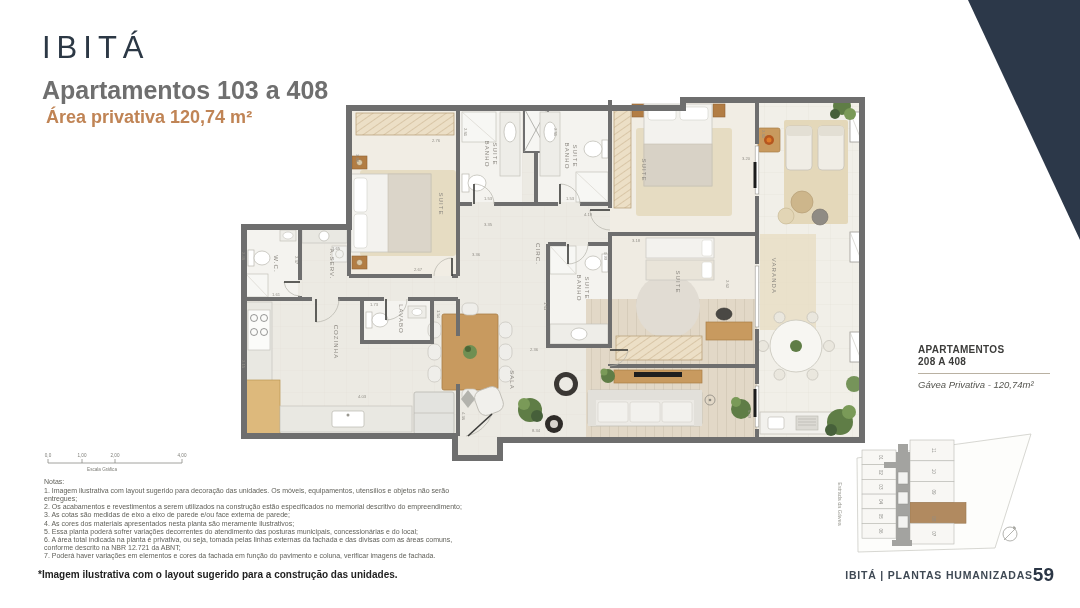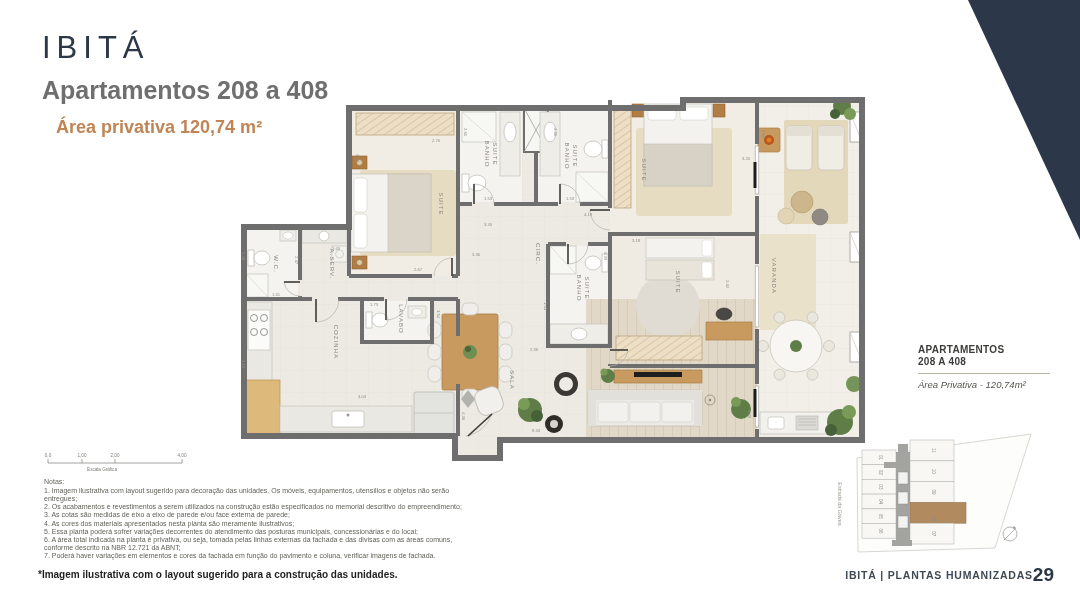--- a/index.html
+++ b/index.html
@@ -5,21 +5,21 @@
   html,body{margin:0;padding:0;background:#fff;}
   .page{position:relative;width:1080px;height:608px;background:#ffffff;overflow:hidden;
         font-family:"Liberation Sans",sans-serif;}
   
   .corner-triangle{position:absolute;top:0;right:0;width:112px;height:240px;
         background:#2c3849;clip-path:polygon(0 0,100% 0,100% 100%);}
   
   .logo{position:absolute;left:42px;top:30px;font-size:31px;font-weight:500;
         letter-spacing:6px;color:#2c3845;}
   .title{position:absolute;left:42px;top:76px;font-size:25px;font-weight:600;color:#6f6f6f;margin:0;}
-  .subtitle{position:absolute;left:42px;top:103px;font-size:18px;font-weight:600;color:#c08455;margin:14px;}
+  .subtitle{position:absolute;left:42px;top:103px;font-size:18px;font-weight:600;color:#c08455;margin:4px;}
   
   .notes{position:absolute;left:44px;top:478px;width:424px;font-size:7px;line-height:1.16;color:#5f5f58;}
   .notes .nh{margin-bottom:1px;}
   
   .side-panel{position:absolute;left:918px;top:344px;width:132px;text-align:left;}
   .side-panel .l1,.side-panel .l2{font-size:10px;font-weight:bold;color:#3c3c3a;letter-spacing:.3px;line-height:1.15;}
   .side-panel .rule{border:none;border-top:1.5px solid #b9b1a2;margin:6px 0 5px 0;}
   .side-panel .area{font-size:9.5px;font-style:italic;color:#55554f;}
   
   .disclaimer{position:absolute;left:38px;top:569px;font-size:10px;font-weight:bold;color:#1f1f1f;}
@@ -36,21 +36,21 @@
 </style>
 </head>
 <body>
 
 <div class="page">
 
   <div class="corner-triangle"></div>
 
   <header>
     <div class="logo">IBITÁ</div>
-    <h1 class="title">Apartamentos 208 a 408</h1>
+    <h1 class="title">Apartamentos 103 a 408</h1>
     <h2 class="subtitle">Área privativa 120,74 m²</h2>
   </header>
 
   <svg viewBox="0 0 630 380" style="position:absolute;left:236px;top:84px;width:630px;height:380px">
     <defs>
       <clipPath id="apt">
           <path d="M113,24 H447 V16 H626 V356 H264 V374 H219 V352 H8 V143 H113 Z"></path>
         </clipPath>
       <pattern id="tiles" width="22" height="22" patternUnits="userSpaceOnUse">
         <path d="M22 0H0V22" fill="none" stroke="#e5e2da" stroke-width="0.7"></path>
@@ -403,21 +403,21 @@
         <div>5. Essa planta poderá sofrer variações decorrentes do atendimento das posturas municipais, concessionárias e do local;</div>
         <div>6. A área total indicada na planta é privativa, ou seja, tomada pelas linhas externas da fachada e das divisas com as áreas comuns, conforme descrito na NBR 12.721 da ABNT;</div>
         <div>7. Poderá haver variações em elementos e cores da fachada em função do pavimento e coluna, verificar imagens de fachada.</div>
       </div>
   </section>
 
   <aside class="side-panel">
     <div class="l1">APARTAMENTOS</div>
     <div class="l2">208 A 408</div>
     <hr class="rule">
-    <div class="area">Área Privativa - 120,74m²</div>
+    <div class="area">Gávea Privativa - 120,74m²</div>
   </aside>
 
   <svg viewBox="0 0 214 134" style="position:absolute;left:826px;top:432px;width:214px;height:134px">
     <path d="M31,26 L205,2 L169,116 L32,120 Z" fill="#fdfdfb" stroke="#cdcdc7" stroke-width="0.8"></path>
     <g stroke="#b9b9b3" stroke-width="0.6" fill="#f8f7f4">
       <rect x="36" y="18" width="34" height="14.7"></rect>
       <rect x="36" y="32.7" width="34" height="14.7"></rect>
       <rect x="36" y="47.4" width="34" height="14.7"></rect>
       <rect x="36" y="62.1" width="34" height="14.7"></rect>
       <rect x="36" y="76.8" width="34" height="14.7"></rect>
@@ -456,16 +456,16 @@
         <text x="106" y="39.3" class="unum" transform="rotate(90 106 39.3)">10</text>
         <text x="106" y="60.1" class="unum" transform="rotate(90 106 60.1)">09</text>
         <text x="112" y="80.9" class="unum" transform="rotate(90 106 80.9)" fill="#6a4f33">08</text>
         <text x="106" y="101.7" class="unum" transform="rotate(90 106 101.7)">07</text>
       </g>
   </svg>
 
   <div class="disclaimer">*Imagem ilustrativa com o layout sugerido para a construção das unidades.</div>
   <div class="footer-right">
     <span class="brand">IBITÁ | PLANTAS HUMANIZADAS</span>
-    <span class="pagenum">29</span>
+    <span class="pagenum">59</span>
   </div>
 
 </div>
 
 </body></html>

